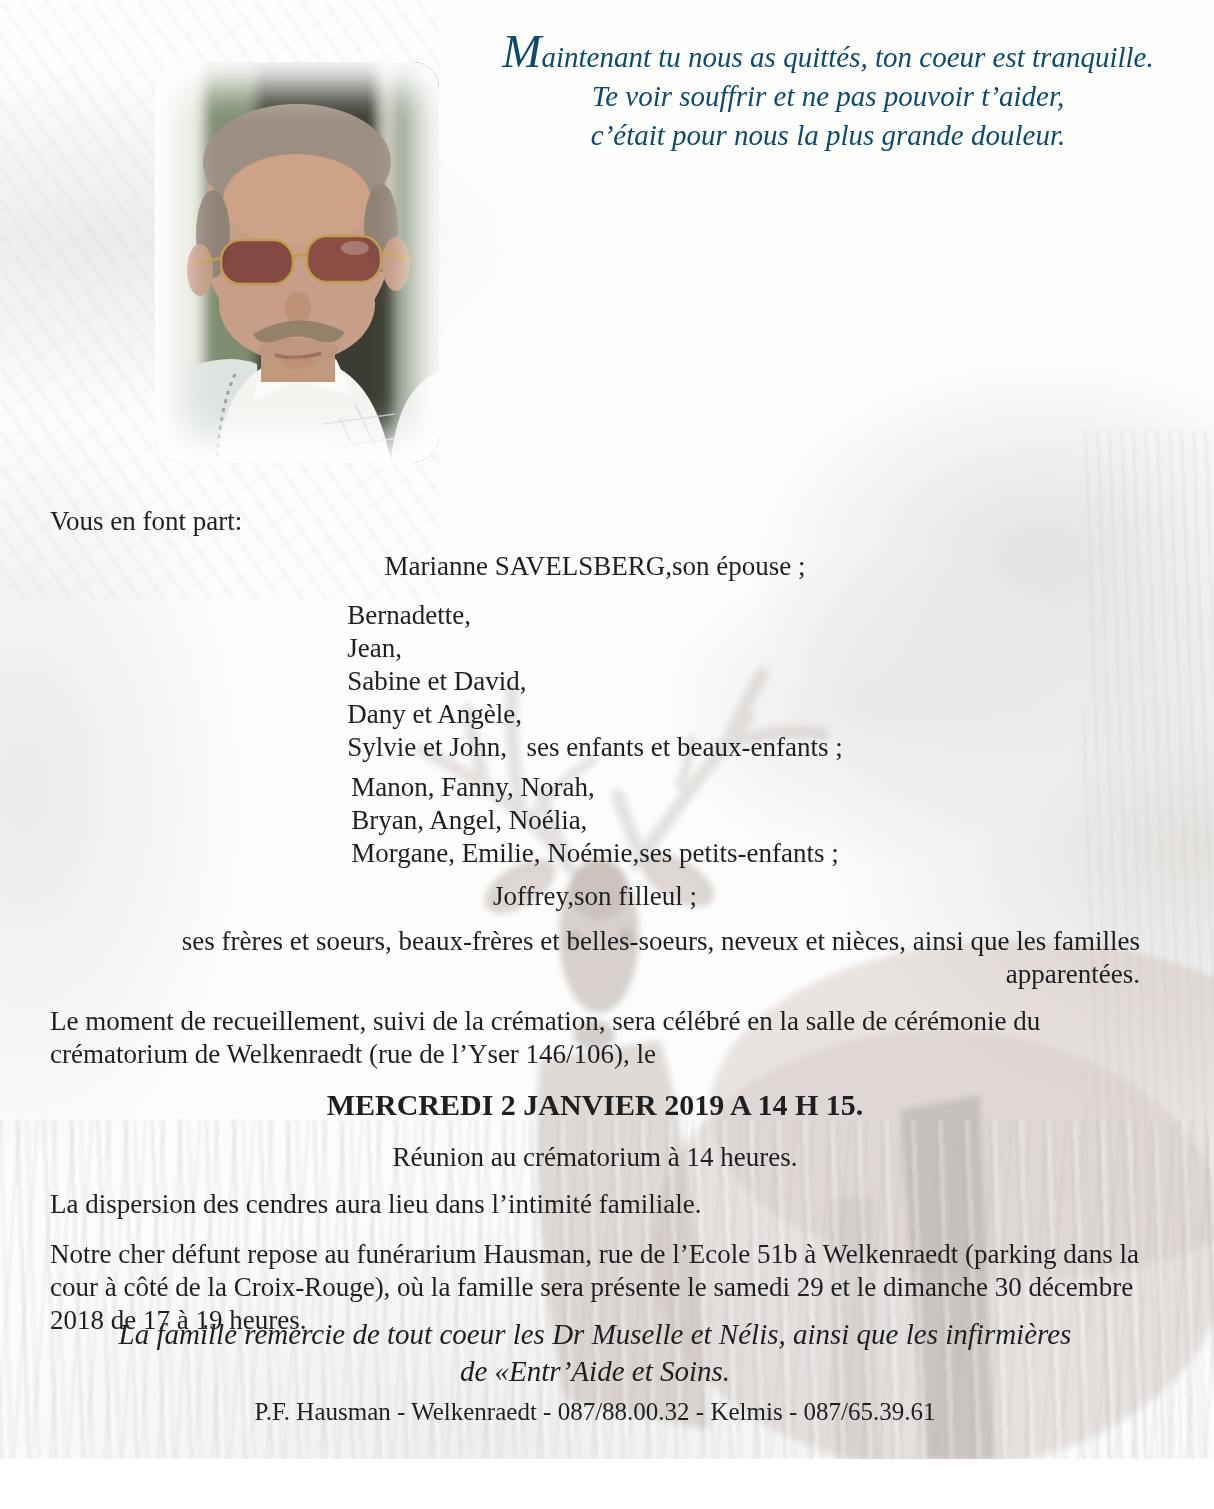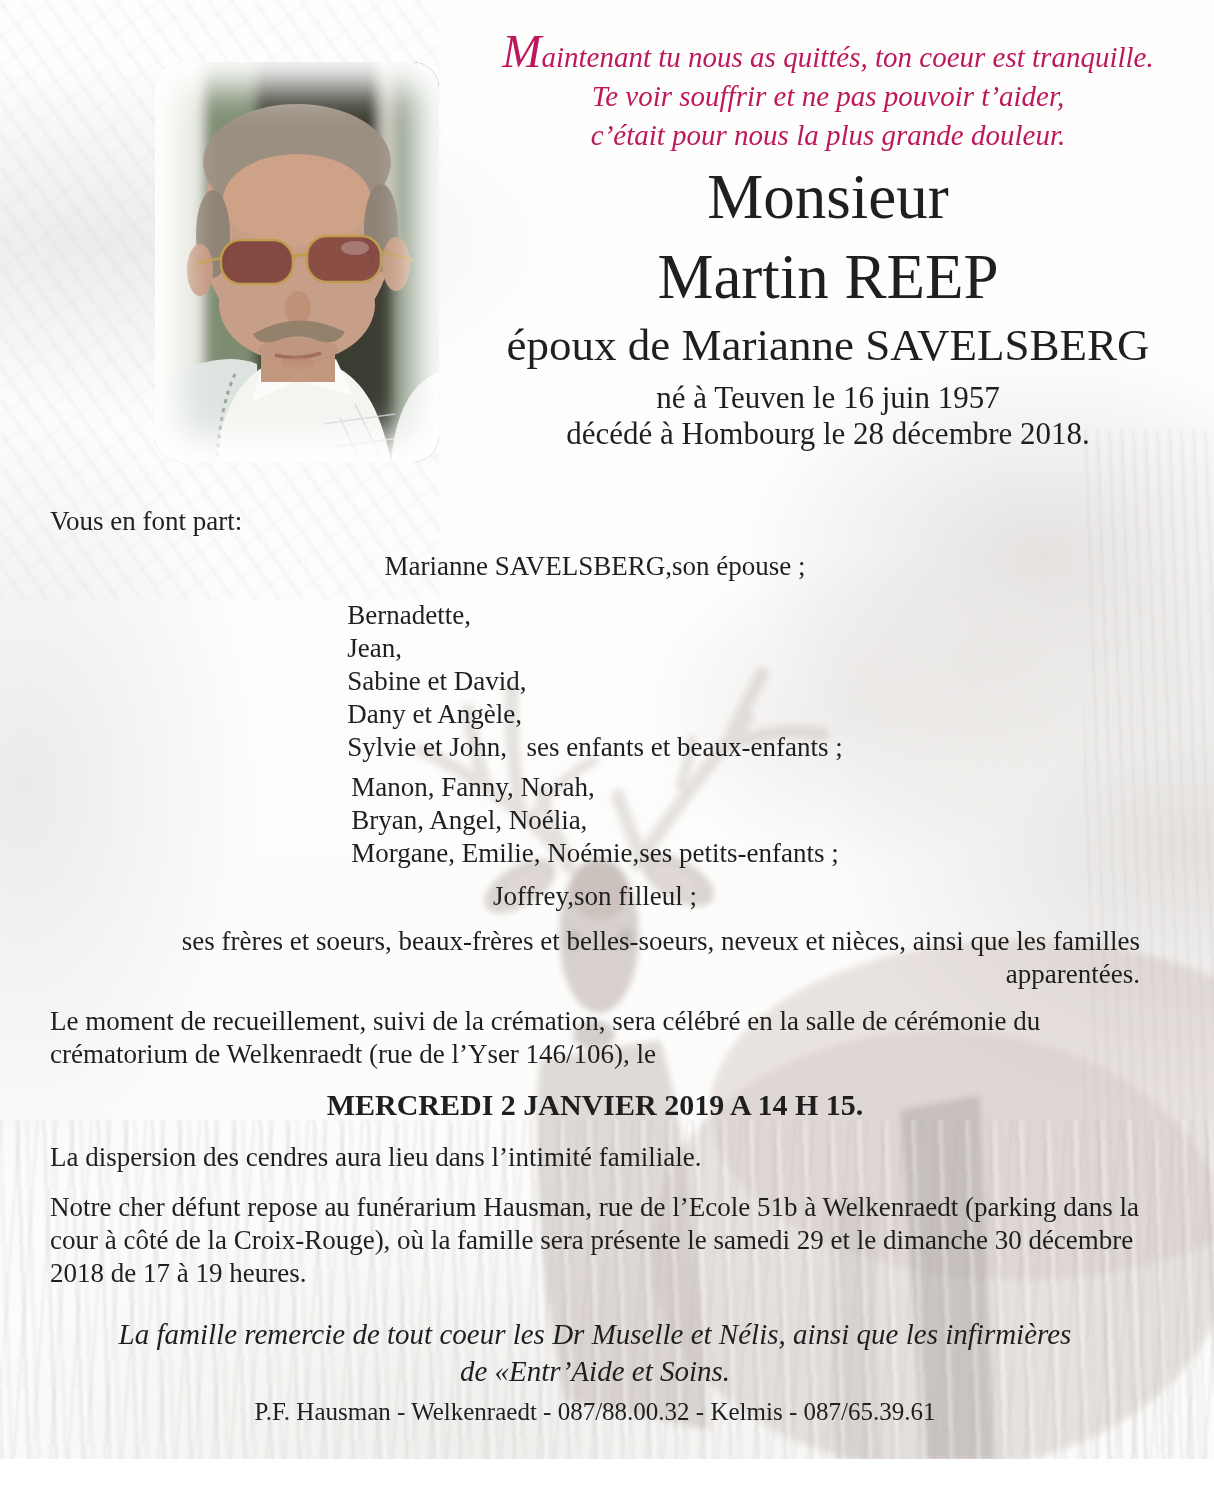--- a/index.html
+++ b/index.html
@@ -37,21 +37,21 @@
     background:repeating-linear-gradient(88deg, rgba(186,182,179,.25) 0 3px, rgba(255,255,255,0) 3px 12px);
   }
   .bottom-white{position:absolute;left:0;bottom:0;width:100%;height:50px;background:#ffffff;z-index:5;}
   
   .deer{position:absolute;left:380px;top:640px;width:834px;height:830px;z-index:3;opacity:.55;}
   
   .photo{position:absolute;left:155px;top:62px;width:284px;height:400px;border-radius:26px;overflow:hidden;z-index:6;}
   .photo::after{content:"";position:absolute;inset:0;border-radius:26px;box-shadow:inset 0 0 36px 26px #ffffff;}
   
   .quote{position:absolute;left:445px;top:36px;width:766px;z-index:7;text-align:center;
-         font-style:italic;font-size:29px;line-height:39px;color:#be185d;}
+         font-style:italic;font-size:29px;line-height:39px;color:#0c4a6e;}
   .quote .quote-line:first-child::first-letter{font-size:47px;line-height:30px;}
   .titleblock{position:absolute;left:445px;top:160px;width:766px;z-index:7;text-align:center;}
   .salutation{font-size:63px;line-height:74px;}
   .deceased-name{font-size:63px;line-height:74px;margin-top:6px;}
   .spouse-line{font-size:45px;line-height:50px;margin-top:6px;}
   .birth-line{font-size:31px;line-height:36px;margin-top:10px;}
   .death-line{font-size:31px;line-height:36px;}
   .content{position:absolute;left:50px;top:505px;width:1090px;z-index:7;font-size:27px;line-height:33px;}
   .content p{margin:0;}
   .intro{margin:0 0 12px 0 !important;}
@@ -183,27 +183,20 @@
       </g>
     </svg>
   </div>
 
   <div class="quote">
       <div class="quote-line">Maintenant tu nous as quittés, ton coeur est tranquille.</div>
       <div class="quote-line">Te voir souffrir et ne pas pouvoir t’aider,</div>
       <div class="quote-line">c’était pour nous la plus grande douleur.</div>
     </div>
 
-  <div class="titleblock">
-    <div class="salutation">Monsieur</div>
-    <div class="deceased-name">Martin REEP</div>
-    <div class="spouse-line">époux de Marianne SAVELSBERG</div>
-    <div class="birth-line">né à Teuven le 16 juin 1957</div>
-    <div class="death-line">décédé à Hombourg le 28 décembre 2018.</div>
-  </div>
 
   <main class="content">
     <p class="intro">Vous en font part:</p>
 
     <div class="fam-row g1">
       <div class="fam-names">
           <div class="fam-name-line">Marianne SAVELSBERG,</div>
         </div>
       <div class="fam-label">son épouse ;</div>
     </div>
@@ -231,20 +224,21 @@
     <div class="fam-row g4">
       <div class="fam-names">
           <div class="fam-name-line">Joffrey,</div>
         </div>
       <div class="fam-label">son filleul ;</div>
     </div>
 
     <p class="closing">ses frères et soeurs, beaux-frères et belles-soeurs, neveux et nièces, ainsi que les familles apparentées.</p>
     <p class="para1">Le moment de recueillement, suivi de la crémation, sera célébré en la salle de cérémonie du crématorium de Welkenraedt (rue de l’Yser 146/106), le</p>
     <p class="dateline">MERCREDI 2 JANVIER 2019 A 14 H 15.</p>
+    <p class="reunion">Réunion au crématorium à 14 heures.</p>
     <p class="dispersion">La dispersion des cendres aura lieu dans l’intimité familiale.</p>
     <p class="repose">Notre cher défunt repose au funérarium Hausman, rue de l’Ecole 51b à Welkenraedt (parking dans la cour à côté de la Croix-Rouge), où la famille sera présente le samedi 29 et le dimanche 30 décembre 2018 de 17 à 19 heures.</p>
   </main>
 
   <div class="thanks">
       <div class="thanks-line">La famille remercie de tout coeur les Dr Muselle et Nélis, ainsi que les infirmières</div>
       <div class="thanks-line">de «Entr’Aide et Soins.</div>
     </div>
 
   <div class="footer">P.F. Hausman - Welkenraedt - 087/88.00.32 - Kelmis - 087/65.39.61</div>

